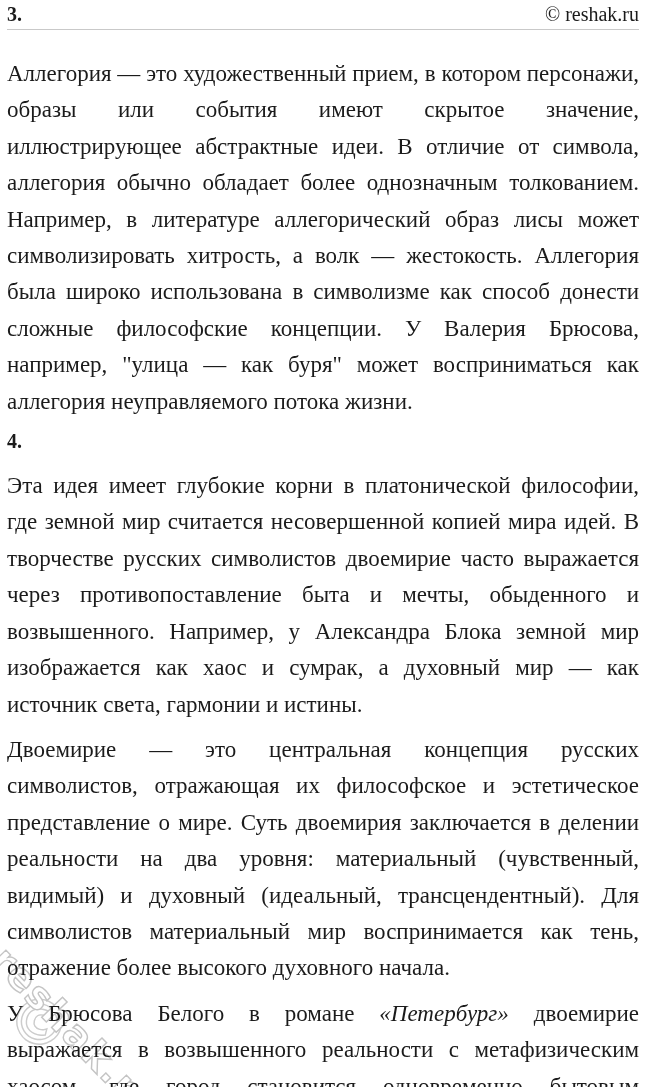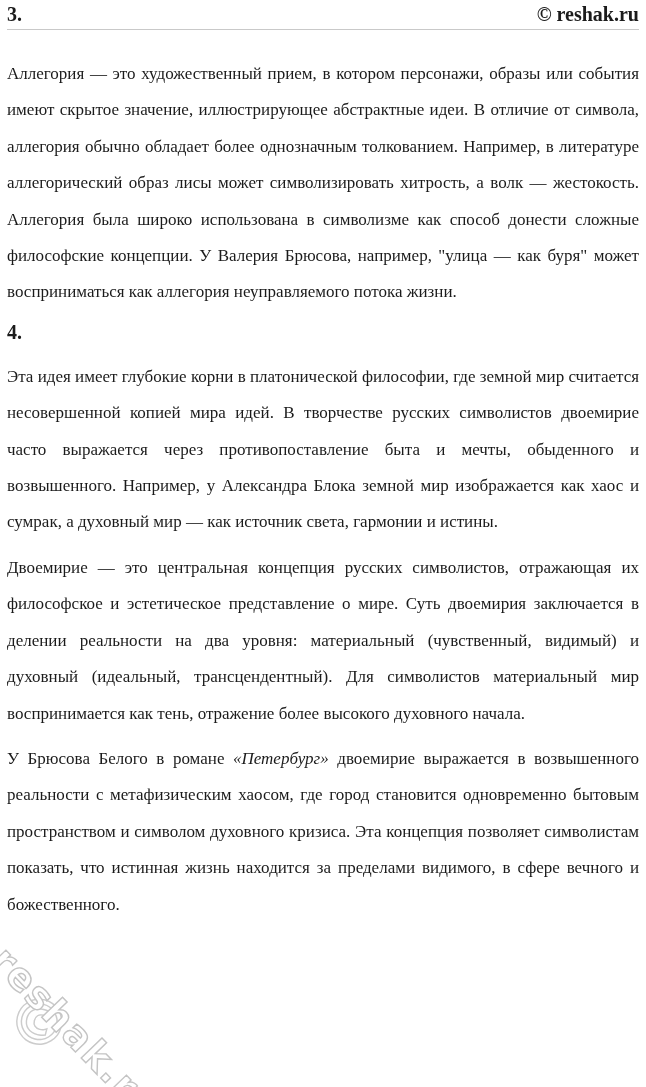--- a/index.html
+++ b/index.html
@@ -15,34 +15,34 @@
     padding: 3px 7px 0 7px;
   }
   .header {
     display: flex;
     justify-content: space-between;
     align-items: flex-start;
     font-size: 20px;
     line-height: 23px;
   }
   .page-number { font-weight: bold; }
-  .copyright { font-weight: bold; }
+  .copyright { font-weight: normal; }
   .header-rule {
     height: 1px;
     background: #c9c9c9;
     margin-top: 3px;
   }
   .doc-body {
     margin-top: 26px;
     position: relative;
     z-index: 2;
   }
   .doc-body p {
     margin: 0 0 9px 0;
-    font-size: 17px;
+    font-size: 23px;
     line-height: 36.4px;
     text-align: justify;
     text-justify: inter-word;
   }
   .sec-num {
     font-weight: bold;
     font-size: 20px;
     margin: 3px 0 15px 0;
     line-height: 24px;
   }

